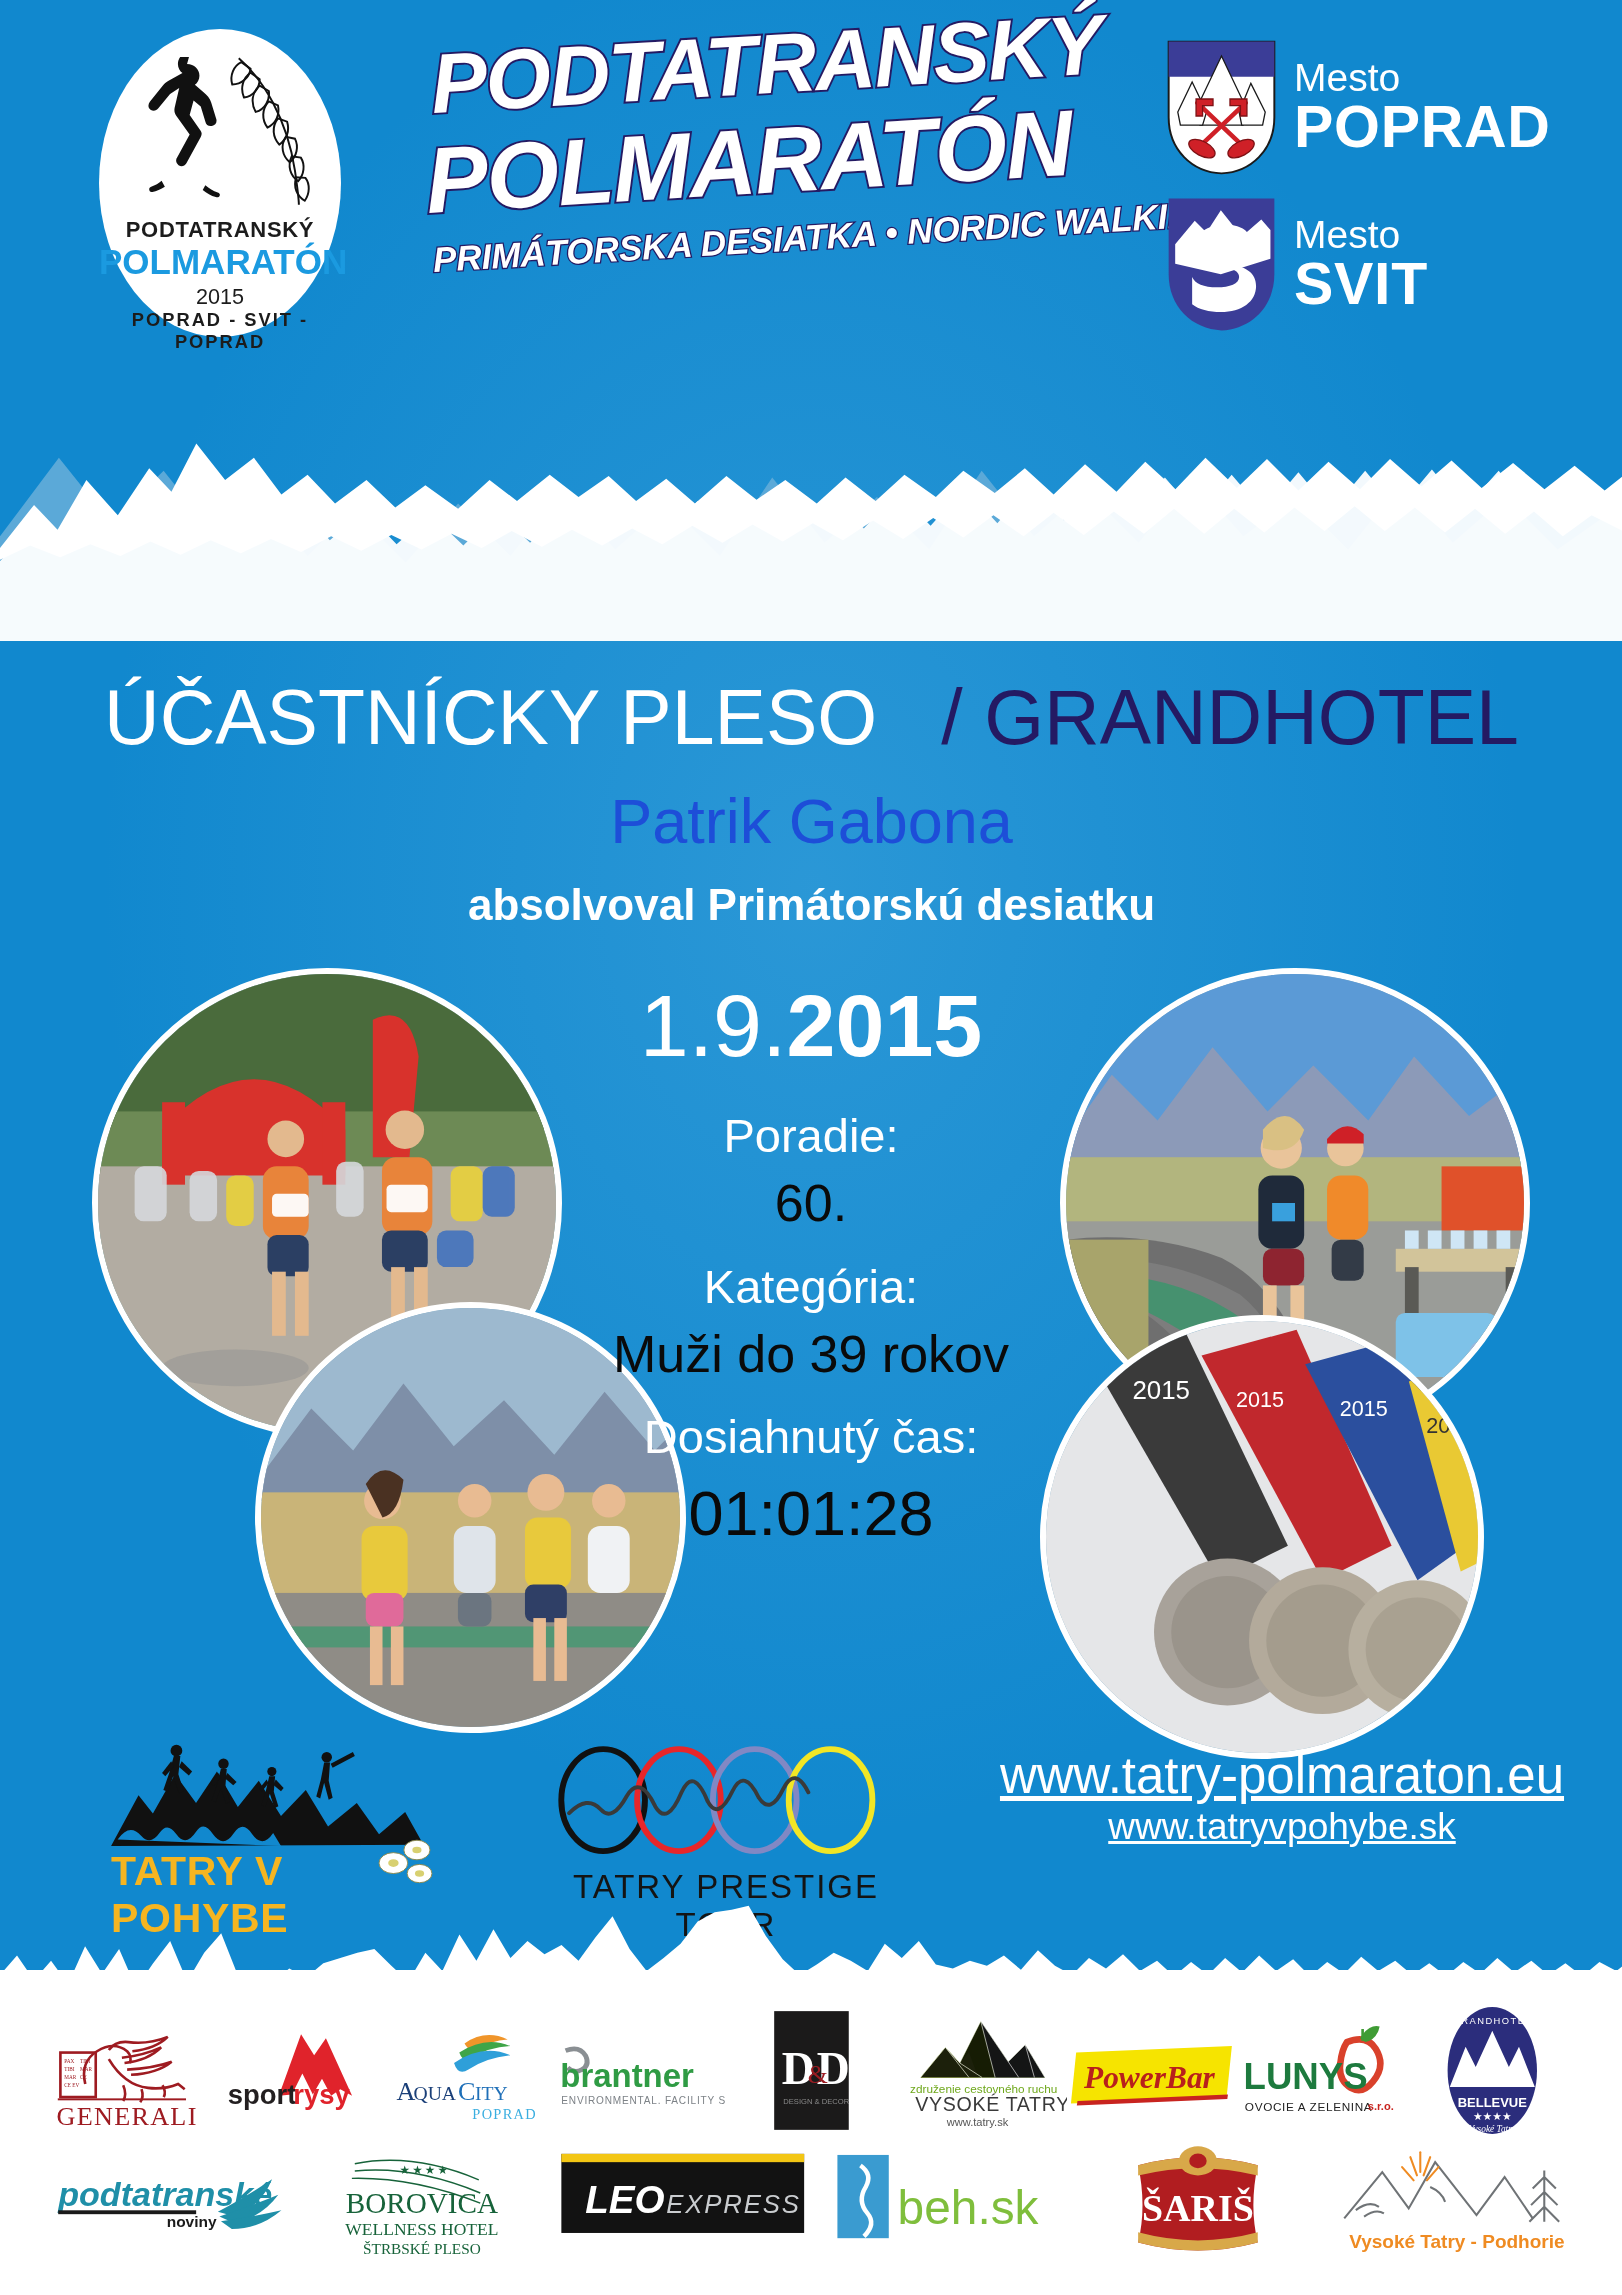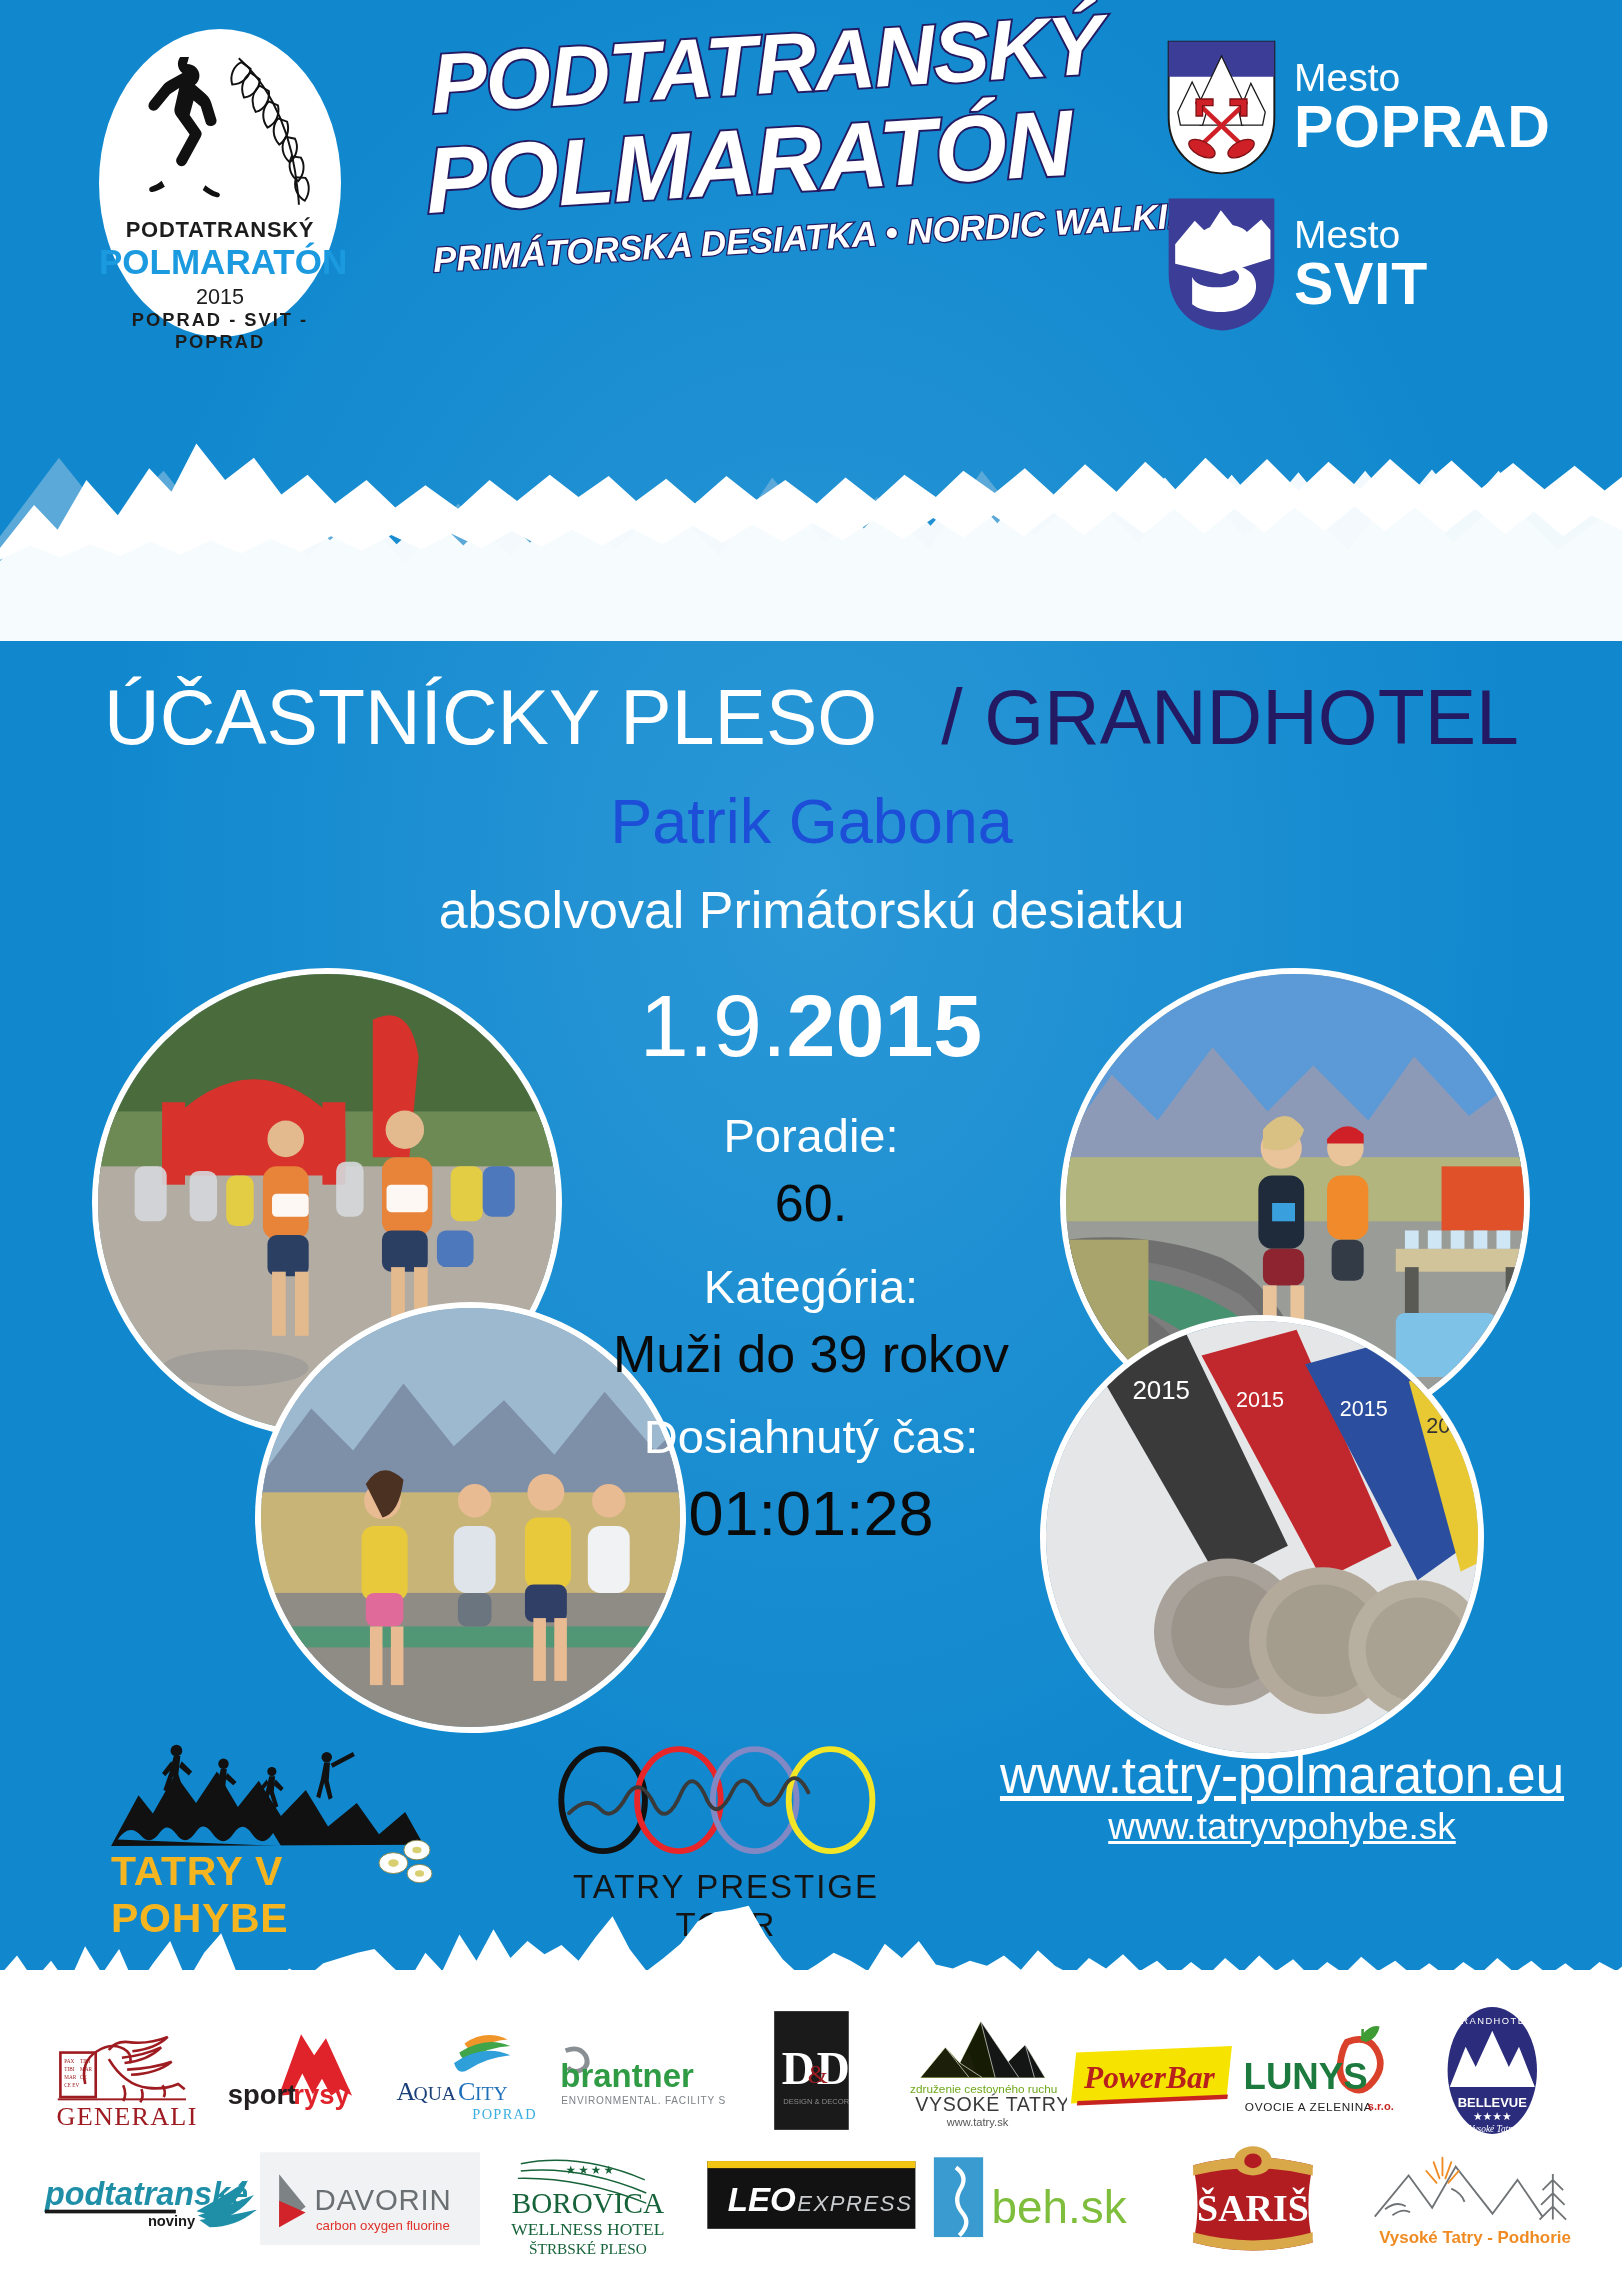--- a/index.html
+++ b/index.html
@@ -83,21 +83,21 @@
   }
   .cert-title .sk{color:#ffffff;}
   .cert-title .en{color:#241a63;}
 
   .cert-name{
     position:absolute;left:0;right:0;top:785px;text-align:center;z-index:7;
     font-size:63px;font-weight:normal;color:#1d4ed8;
   }
   .cert-sub{
     position:absolute;left:0;right:0;top:880px;text-align:center;z-index:7;
-    font-size:52px;font-weight:normal;color:#ffffff;
+    font-size:44px;font-weight:bold;color:#ffffff;
   }
 
   
   .result{
     position:absolute;left:497px;width:628px;top:982px;text-align:center;z-index:8;
   }
   .r-date{font-size:88px;color:#ffffff;font-weight:normal;line-height:1.0;margin-bottom:34px;}
   .r-date b{font-weight:bold;color:#ffffff;}
   .r-lab{font-size:47px;color:#ffffff;line-height:1.35;}
   .r-val{font-size:52px;color:#0a0a0a;line-height:1.4;}
@@ -591,29 +591,20 @@
           <rect x="8" y="92" width="178" height="5" fill="#1a1a1a"></rect>
           <text x="148" y="114" font-size="20" font-weight="bold" fill="#1a1a1a" font-family="Liberation Sans, sans-serif">noviny</text>
           <g fill="#1f8fa8">
             <path d="M214 94 q40 -22 70 -42 q-14 34 -48 48z"></path>
             <path d="M216 100 q42 -14 76 -28 q-22 30 -58 36z"></path>
             <path d="M218 106 q44 -6 78 -14 q-28 24 -64 24z"></path>
           </g>
         </svg>
       </div>
 
-      <div class="sp-cell">
-        <svg viewBox="0 0 300 160">
-          <rect x="0" y="14" width="300" height="126" fill="#f1f2f3"></rect>
-          <path d="M26 44 L26 116 L62 88 Z" fill="#7d8285"></path>
-          <path d="M26 80 L26 116 L62 96 Z" fill="#d2232a"></path>
-          <text x="74" y="92" font-size="40" fill="#6a6f73" letter-spacing="1" font-family="Liberation Sans, sans-serif">DAVORIN</text>
-          <text x="76" y="120" font-size="18" fill="#e0312a" font-family="Liberation Sans, sans-serif">carbon  oxygen  fluorine</text>
-        </svg>
-      </div>
 
       <div class="sp-cell">
         <svg viewBox="0 0 260 170">
           <g stroke="#17633a" fill="none" stroke-width="2">
             <path d="M34 34 q80 -16 170 22"></path>
             <path d="M34 44 q80 -8 172 30"></path>
             <path d="M30 54 q84 -2 176 34"></path>
           </g>
           <text x="130" y="48" font-size="16" fill="#17633a" text-anchor="middle" letter-spacing="3" font-family="Liberation Sans, sans-serif">★★★★</text>
           <text x="126" y="102" font-size="40" fill="#17633a" text-anchor="middle" font-family="Liberation Serif, serif">BOROVICA</text>

